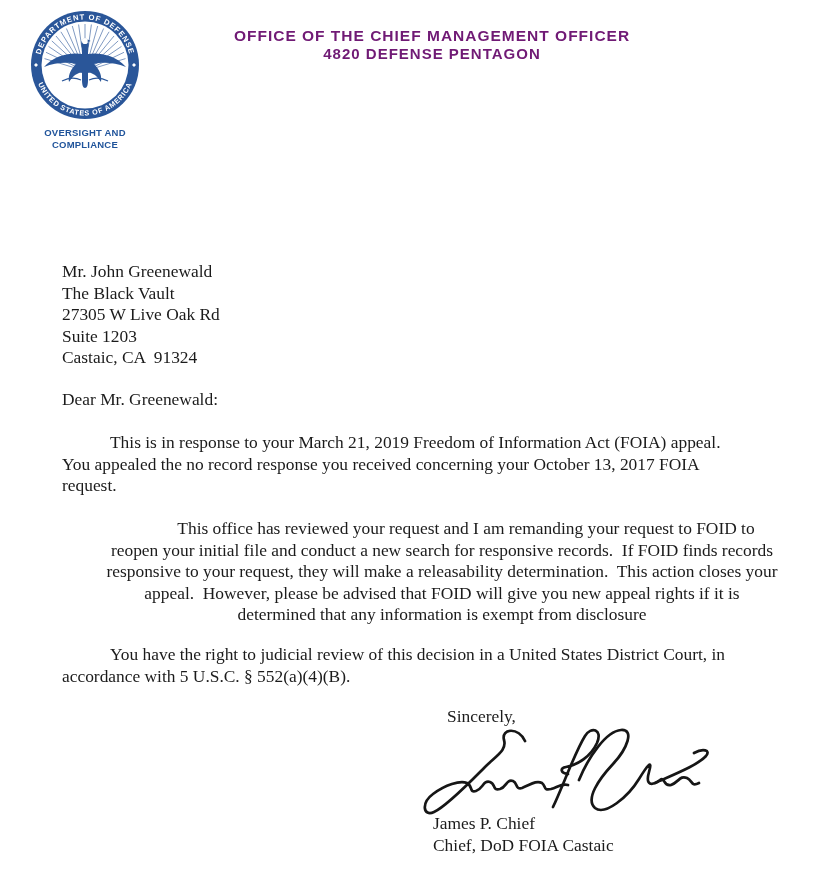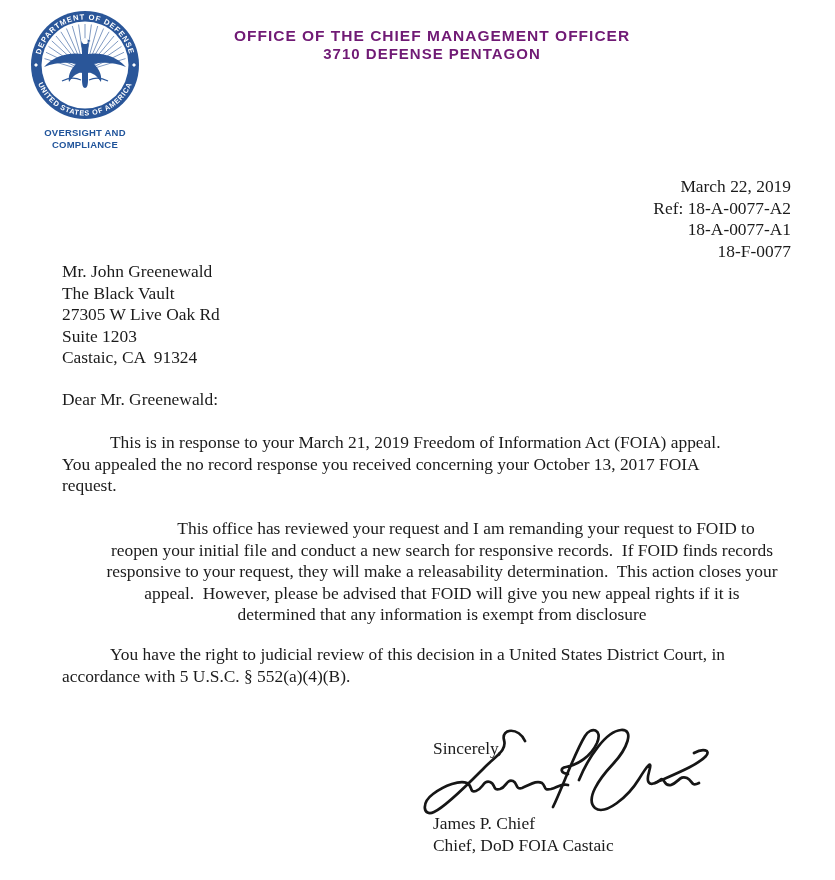--- a/index.html
+++ b/index.html
@@ -29,21 +29,21 @@
   
   .recipient{position:absolute;left:62px;top:261px;font-size:17.4px;line-height:21.6px;white-space:pre;}
   .salutation{position:absolute;left:62px;top:389px;font-size:17.4px;}
   
   .para{
     position:absolute;left:62px;width:760px;margin:0;
     font-size:17.4px;line-height:21.6px;text-indent:48px;white-space:pre;
   }
   .p1{top:432px;} .p2{top:518px;text-align:center;} .p3{top:644px;}
   
-  .sincerely{position:absolute;left:433px;top:706px;font-size:17.4px;margin-top:32px;}
+  .sincerely{position:absolute;left:447px;top:706px;font-size:17.4px;}
   .signature-svg{position:absolute;left:408px;top:720px;width:308px;height:100px;}
   .signer{position:absolute;left:433px;top:813px;font-size:17.4px;line-height:21.8px;}
 </style>
 </head>
 <body>
 
 <div class="page">
 
   <div class="seal-wrap">
     <svg class="seal-svg" viewBox="0 0 110 110" aria-hidden="true">
@@ -90,24 +90,23 @@
         <path fill="#2a5699" d="M57.7,29.6 l3,1.3 -3,1.2 Z"></path>
         <path d="M32,71 q 10,-5 19,-1" stroke="#2a5699" stroke-width="1.2" fill="none"></path>
         <path d="M78,71 q -10,-5 -19,-1" stroke="#2a5699" stroke-width="1.2" fill="none"></path>
       </g>
     </svg>
     <div class="seal-caption">OVERSIGHT AND<br>COMPLIANCE</div>
   </div>
 
   <div class="letterhead">
     <div class="lh-line1">OFFICE OF THE CHIEF MANAGEMENT OFFICER</div>
-    <div class="lh-line2">3710 DEFENSE PENTAGON</div>
+    <div class="lh-line2">4820 DEFENSE PENTAGON</div>
   </div>
 
-  <div class="dateblock">March 22, 2019<br>Ref: 18-A-0077-A2<br>18-A-0077-A1<br>18-F-0077</div>
 
   <div class="recipient">Mr. John Greenewald<br>The Black Vault<br>27305 W Live Oak Rd<br>Suite 1203<br>Castaic, CA  91324</div>
 
   <div class="salutation">Dear Mr. Greenewald:</div>
 
   <p class="para p1">This is in response to your March 21, 2019 Freedom of Information Act (FOIA) appeal.<br>You appealed the no record response you received concerning your October 13, 2017 FOIA<br>request.</p>
   <p class="para p2">This office has reviewed your request and I am remanding your request to FOID to<br>reopen your initial file and conduct a new search for responsive records.  If FOID finds records<br>responsive to your request, they will make a releasability determination.  This action closes your<br>appeal.  However, please be advised that FOID will give you new appeal rights if it is<br>determined that any information is exempt from disclosure</p>
   <p class="para p3">You have the right to judicial review of this decision in a United States District Court, in<br>accordance with 5 U.S.C. § 552(a)(4)(B).</p>
 
   <div class="sincerely">Sincerely,</div>

